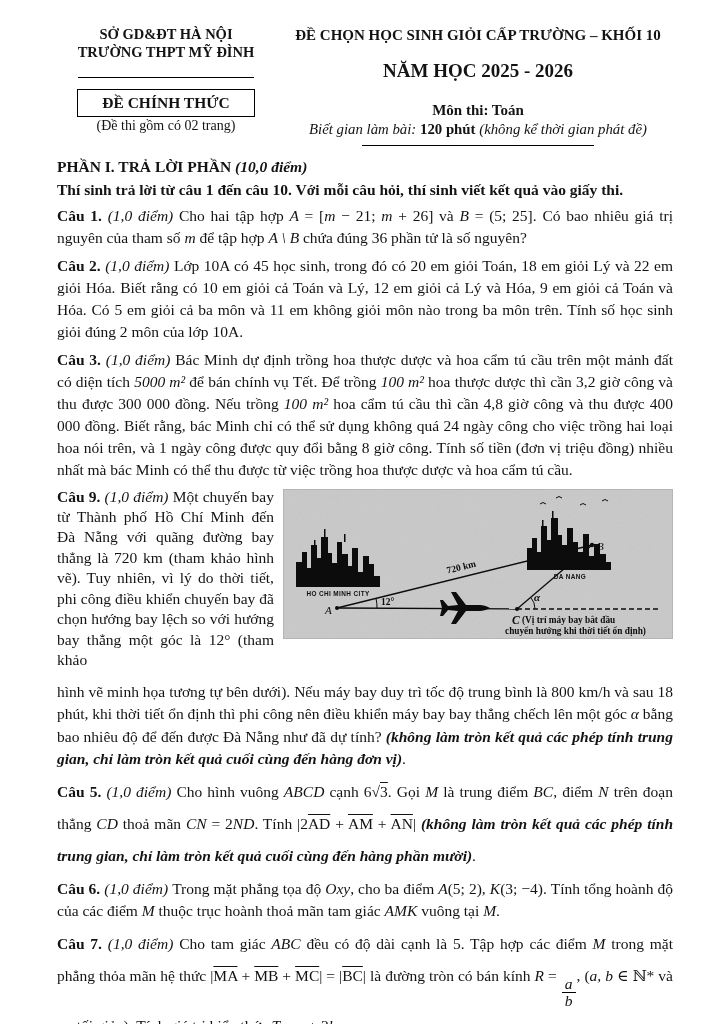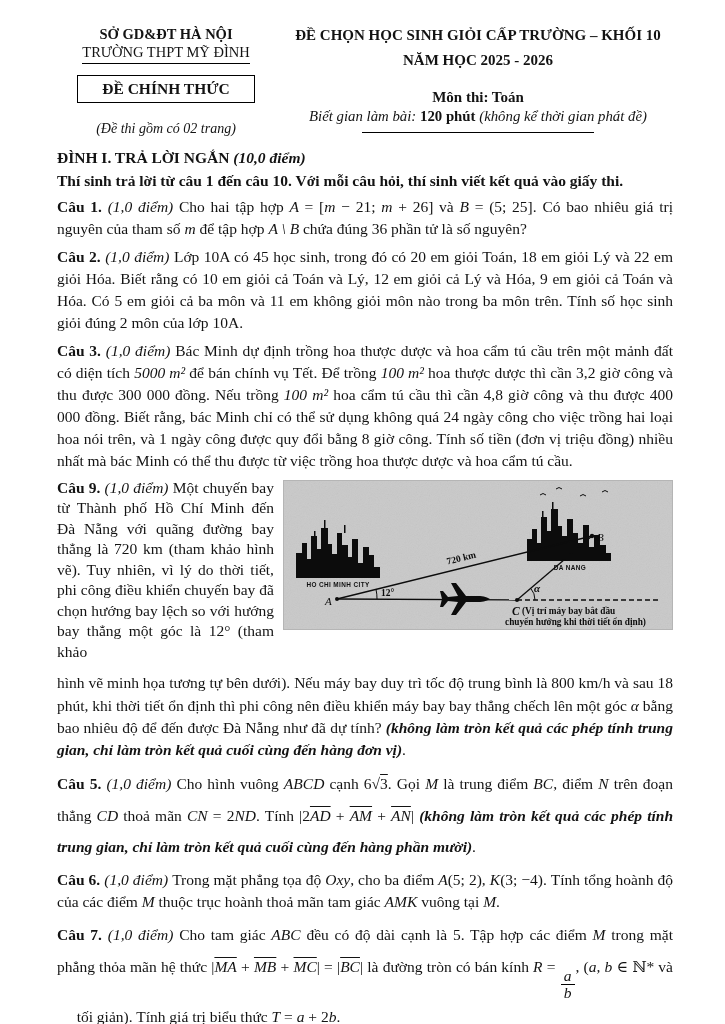--- a/index.html
+++ b/index.html
@@ -8,43 +8,43 @@
     font-family:"Liberation Serif","DejaVu Serif",serif;
     font-size:15.5px;
   }
   .page{box-sizing:border-box;width:725px;height:1024px;padding:26px 52px 12px 57px;}
 
   
   .header{display:flex;align-items:flex-start;}
   .h-left{width:218px;flex-shrink:0;text-align:center;}
   .h-right{flex:1;text-align:center;margin-left:8px;}
   .dept{font-weight:bold;font-size:14.5px;white-space:nowrap;}
-  .school{display:inline-block;font-weight:normal;font-size:14.5px;border-bottom:1.4px solid #000;padding-bottom:2px;white-space:nowrap;text-align:right;}
+  .school{display:inline-block;font-weight:bold;font-size:14.5px;border-bottom:1.4px solid #000;padding-bottom:16px;white-space:nowrap;text-align:right;}
   .official-box{display:inline-block;border:1.6px solid #000;padding:4px 24px;font-weight:bold;font-size:15.5px;margin-top:11px;}
-  .pages-note{font-style:italic;font-size:14px;margin-top:18px;}
+  .pages-note{font-size:14px;margin-top:1px;}
   .exam-title{font-weight:bold;font-size:15px;line-height:1.3;}
-  .school-year{font-weight:bold;font-size:15px;margin-top:6px;}
+  .school-year{font-weight:bold;font-size:19px;margin-top:14px;}
   .subject{font-weight:bold;font-size:15px;margin-top:20px;}
   .duration{font-style:italic;font-size:14.8px;margin-top:2px;}
   .duration .dbold{font-weight:bold;font-style:normal;}
   .h-rule{width:232px;border-top:1.3px solid #000;margin:7px auto 0;height:0;}
 
   
   .sec-title{margin-top:12px;font-weight:bold;font-size:15.5px;}
   .sec-title .pts{font-style:italic;}
   .instruction{font-weight:bold;margin-top:5px;}
 
   
   .q{margin:6px 0 0;line-height:1.42;text-align:justify;}
   .q .b,.qlabel{font-weight:bold;}
   .q .i,.qpts{font-style:italic;}
   .m{font-style:italic;}
   .bi{font-weight:bold;font-style:italic;}
   .ol{text-decoration:overline;}
-  .vec{font-style:italic;text-decoration:overline;}
+  .vec{text-decoration:overline;}
   .tall{line-height:2.05;}
   .frac{display:inline-flex;flex-direction:column;align-items:center;vertical-align:-0.55em;line-height:1.05;font-style:italic;margin:0 1px;}
   .fnum{border-bottom:1.1px solid #000;padding:0 3px;}
   .fden{padding:0 3px;}
 
   .q4a{line-height:1.32;}
   .q4b{clear:right;line-height:1.45;margin-top:10px;}
   .fig{float:right;margin:2px 0 4px 9px;border:1px solid #b5b5b5;}
   .fig text{font-family:"Liberation Serif","DejaVu Serif",serif;}
   .fig .sanslbl{font-family:"Liberation Sans","DejaVu Sans",sans-serif;}
@@ -64,21 +64,21 @@
     <div class="h-right">
       <div class="exam-title">ĐỀ CHỌN HỌC SINH GIỎI CẤP TRƯỜNG – KHỐI 10</div>
       <div class="school-year">NĂM HỌC 2025 - 2026</div>
       <div class="subject">Môn thi: Toán</div>
       <div class="duration"><span>Biết gian làm bài: </span><span class="dbold">120 phút</span><span> (không kể thời gian phát đề)</span></div>
       <div class="h-rule"></div>
     </div>
   </div>
 
   <div class="sec-title">
-    <span>ĐÌNH I. TRẢ LỜI NGẮN </span><span class="pts">(10,0 điểm)</span>
+    <span>PHẦN I. TRẢ LỜI PHẦN </span><span class="pts">(10,0 điểm)</span>
   </div>
   <div class="instruction">Thí sinh trả lời từ câu 1 đến câu 10. Với mỗi câu hỏi, thí sinh viết kết quả vào giấy thi.</div>
 
   <p class="q">
     <span class="qlabel">Câu 1.</span><span class="qpts"> (1,0 điểm) </span><span><span>Cho hai tập hợp </span><span class="m">A</span><span> = [</span><span class="m">m</span><span> − 21; </span><span class="m">m</span><span> + 26]  và  </span><span class="m">B</span><span> = (5; 25]</span><span>. Có bao nhiêu giá trị nguyên của tham số </span><span class="m">m</span><span> để tập hợp </span><span class="m">A \ B</span><span> chứa đúng 36 phần tử là số nguyên?</span></span>
   </p>
 
   <p class="q">
     <span class="qlabel">Câu 2.</span><span class="qpts"> (1,0 điểm) </span><span><span>Lớp 10A có 45 học sinh, trong đó có 20 em giỏi Toán, 18 em giỏi Lý và 22 em giỏi Hóa. Biết rằng có 10 em giỏi cả Toán và Lý, 12 em giỏi cả Lý và Hóa, 9 em giỏi cả Toán và Hóa. Có 5 em giỏi cả ba môn và 11 em không giỏi môn nào trong ba môn trên. Tính số học sinh giỏi đúng 2 môn của lớp 10A.</span></span>
   </p>

